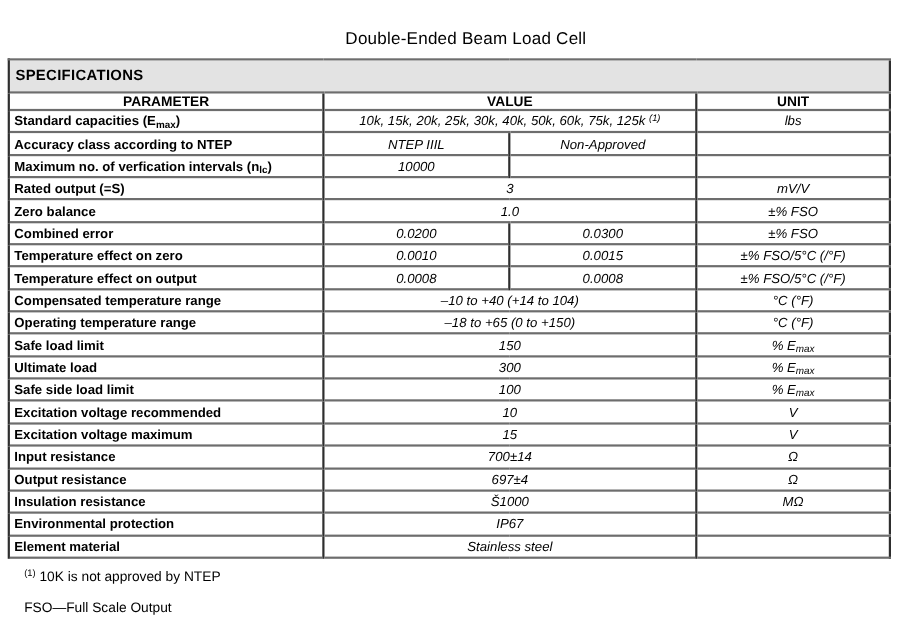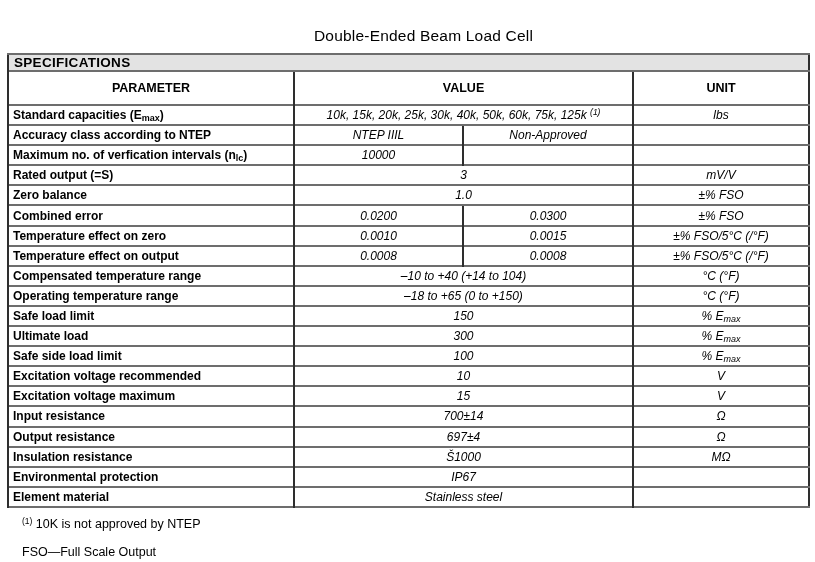--- a/index.html
+++ b/index.html
@@ -32,30 +32,30 @@
   }
   .spec-table th, .spec-table td {
     border-left: 2px solid #2e2e2e;
     border-top: 2px solid #6d6d6d;
     font-size: 12px;
     line-height: 1;
     padding: 0;
     overflow: hidden;
     white-space: nowrap;
   }
-  tr.section-row { height: 17px; }
+  tr.section-row { height: 30px; }
   th.section {
     background: #e3e3e3;
     text-align: left;
     font-size: 13.5px;
     font-weight: bold;
     padding-left: 5px;
     letter-spacing: 0.3px;
   }
-  tr.colhead-row { height: 34px; }
+  tr.colhead-row { height: 16px; }
   tr.colhead-row th {
     font-weight: bold;
     text-align: center;
     font-size: 12.5px;
   }
   td.param {
     font-weight: bold;
     text-align: left;
     padding-left: 4px;
     margin-left: 28px;

